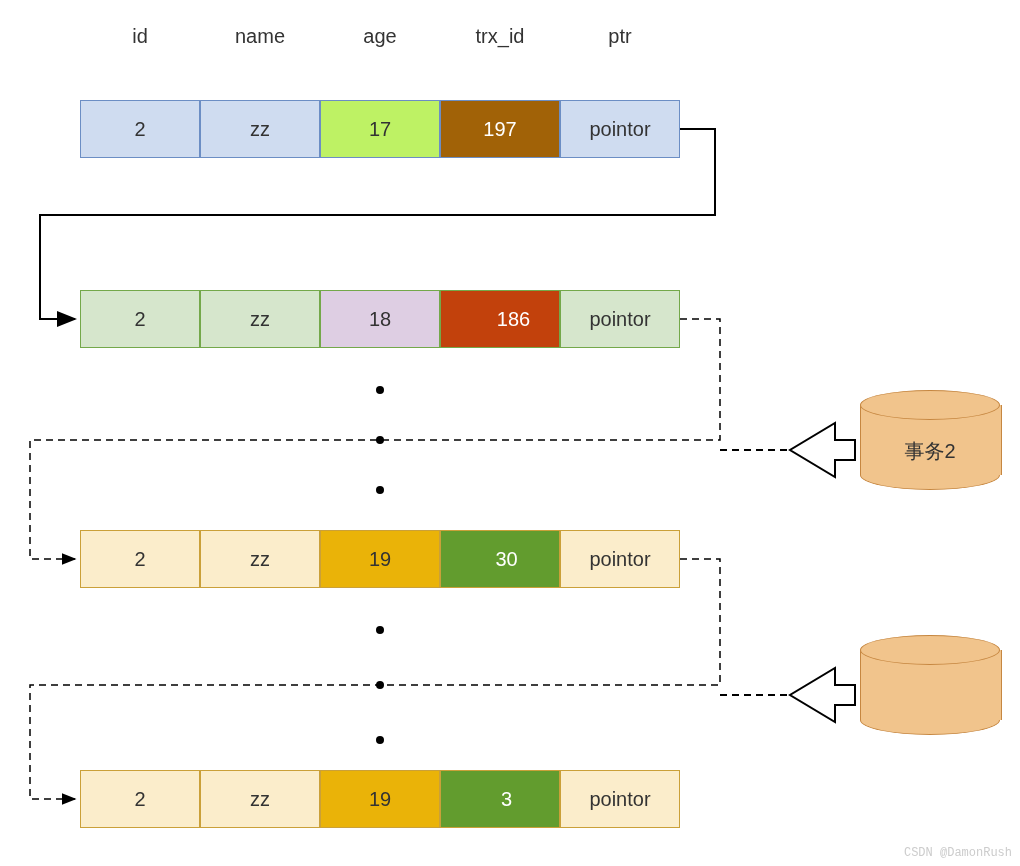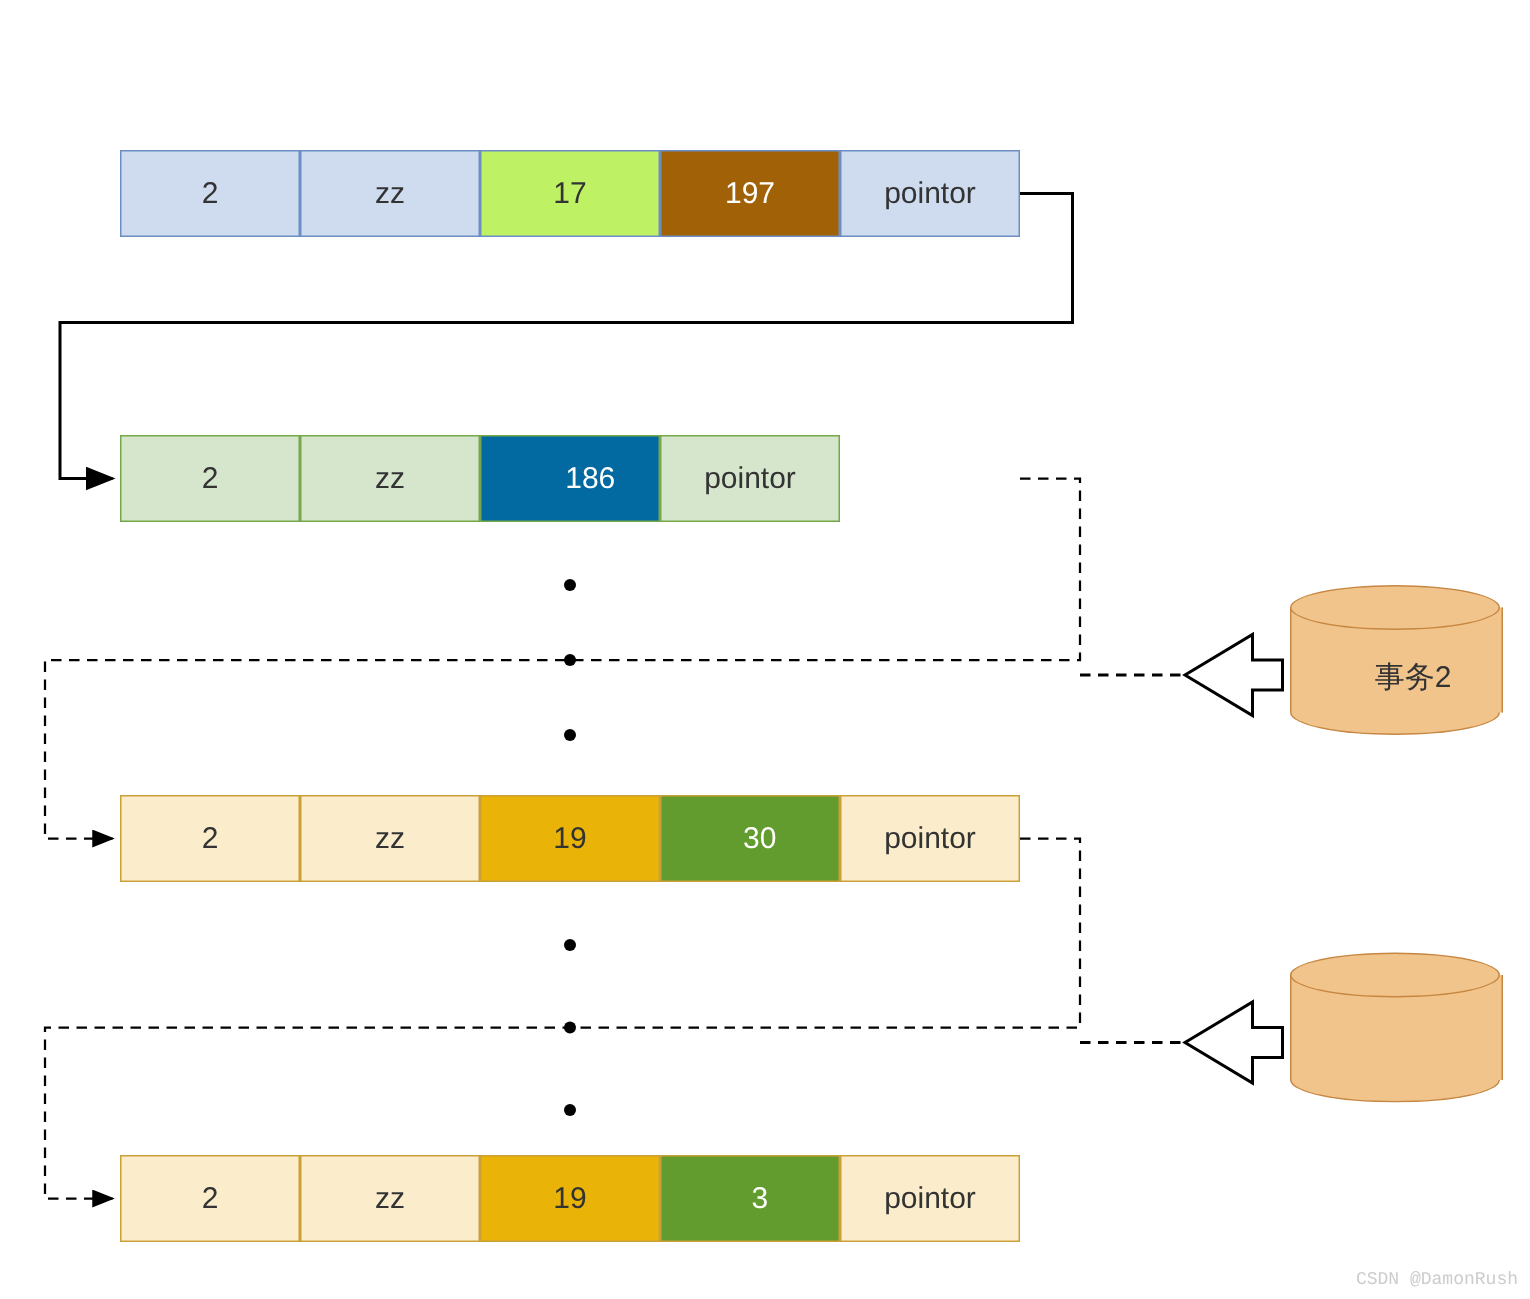--- a/index.html
+++ b/index.html
@@ -41,21 +41,21 @@
   border: 1px solid;
   box-sizing: border-box;
 }
 
 .row-blue .cell { border-color:#6c8ec4; background:#cfdcf0; color:#333; }
 .row-blue .cell.age { background:#bef264; }
 .row-blue .cell.trx { background:#a16207; color:#fff; border-color:#6c8ec4;}
 
 .row-green .cell { border-color:#74a84a; background:#d6e6cc; color:#333;}
 .row-green .cell.age { background:#decee3; }
-.row-green .cell.trx { background:#0369a1; color:#fff;padding-left:27px;}
+.row-green .cell.trx { background:#c2410c; color:#fff;padding-left:27px;}
 
 .row-yellow .cell { border-color:#caa039; background:#fbedcb; color:#333;}
 .row-yellow .cell.age { background:#eab308; border-color:#caa039;}
 .row-yellow .cell.trx { background:#629c2e; color:#fff;padding-left:13px;}
 .db {
   position: absolute;
   width: 140px;
   height: 100px;
   left: 860px;
 }
@@ -73,45 +73,53 @@
 .db-ellipse-top {
   position:absolute; left:0; top:0; width:140px; height:30px;
   border-radius:50%; background:#f1c48c; border:1px solid #c68741; box-sizing:border-box;
 }
 .db-ellipse-bottom {
   position:absolute; left:0; bottom:0; width:140px; height:30px;
   border-radius:50%; background:#f1c48c; border:1px solid #c68741; box-sizing:border-box;
   border-top:none;
 }
 .db-label {
-  position:absolute; width:100%; text-align:center; top:48px; font-size:20px; color:#333;padding-left:12px;
+  position:absolute; width:100%; text-align:center; top:48px; font-size:20px; color:#333;
 }
 .watermark {
   position:absolute; right:8px; bottom:6px;
   font-size:12px; color:#ccc;font-family:Liberation Mono, monospace;
 }
 svg.lines { position:absolute; left:0; top:0; }
 </style>
 </head>
 <body>
 
 <div class="canvas">
 
+  <div class="headers">
+    <span>id</span>
+    <span>name</span>
+    <span>age</span>
+    <span>trx_id</span>
+    <span>ptr</span>
+  </div>
 
   <div class="row row-blue" style="top:100px;">
     <div class="cell">2</div>
     <div class="cell">zz</div>
     <div class="cell age">17</div>
     <div class="cell trx">197</div>
     <div class="cell">pointor</div>
   </div>
 
   <div class="row row-green" style="top:290px;">
     <div class="cell">2</div>
     <div class="cell">zz</div>
+    <div class="cell age">18</div>
     <div class="cell trx">186</div>
     <div class="cell">pointor</div>
   </div>
 
   <div class="row row-yellow" style="top:530px;">
     <div class="cell">2</div>
     <div class="cell">zz</div>
     <div class="cell age">19</div>
     <div class="cell trx">30</div>
     <div class="cell">pointor</div>

